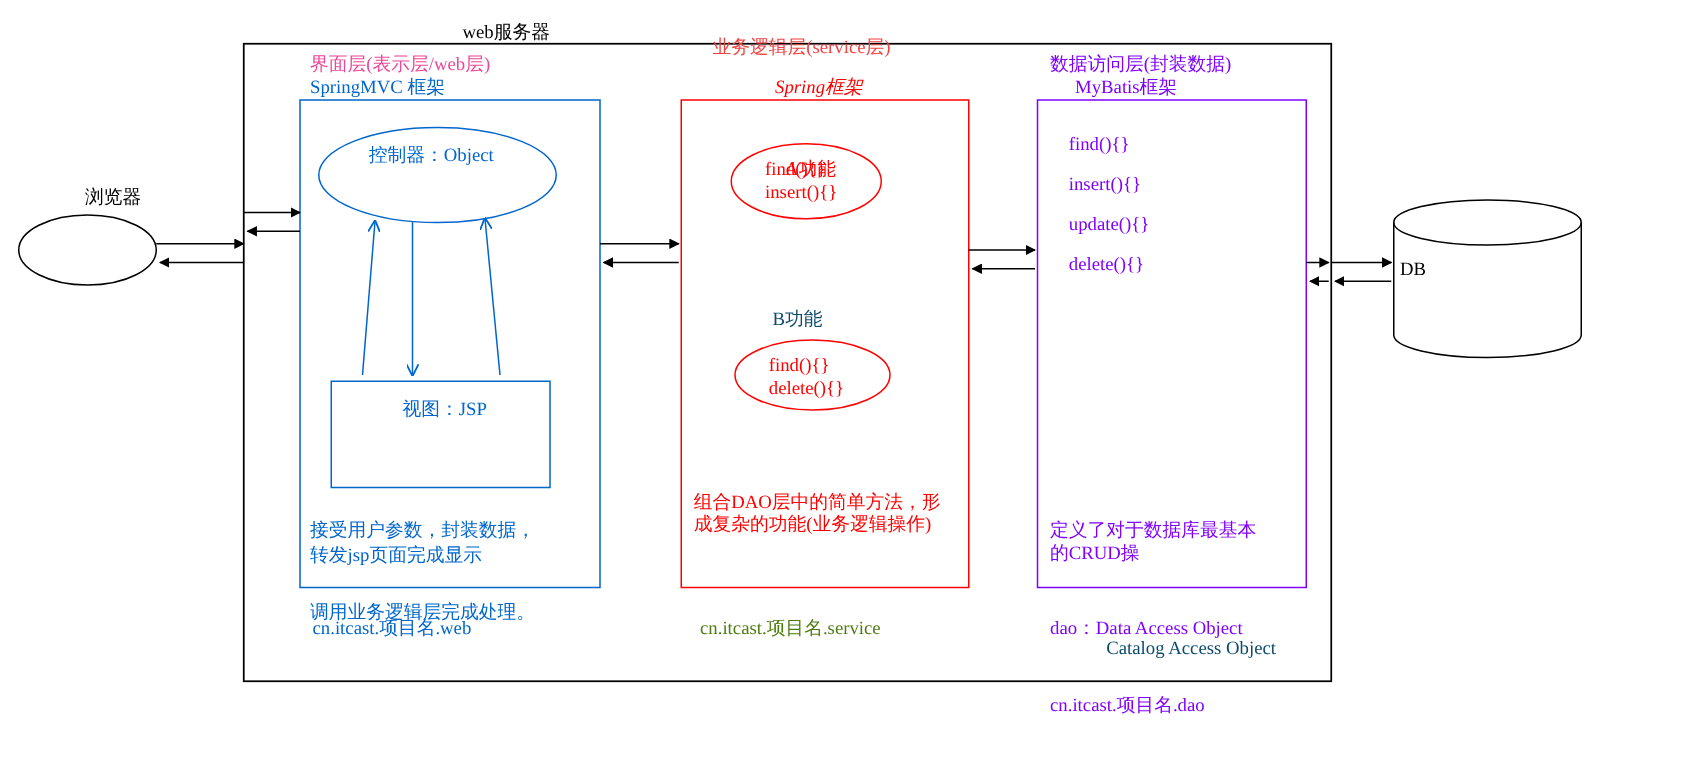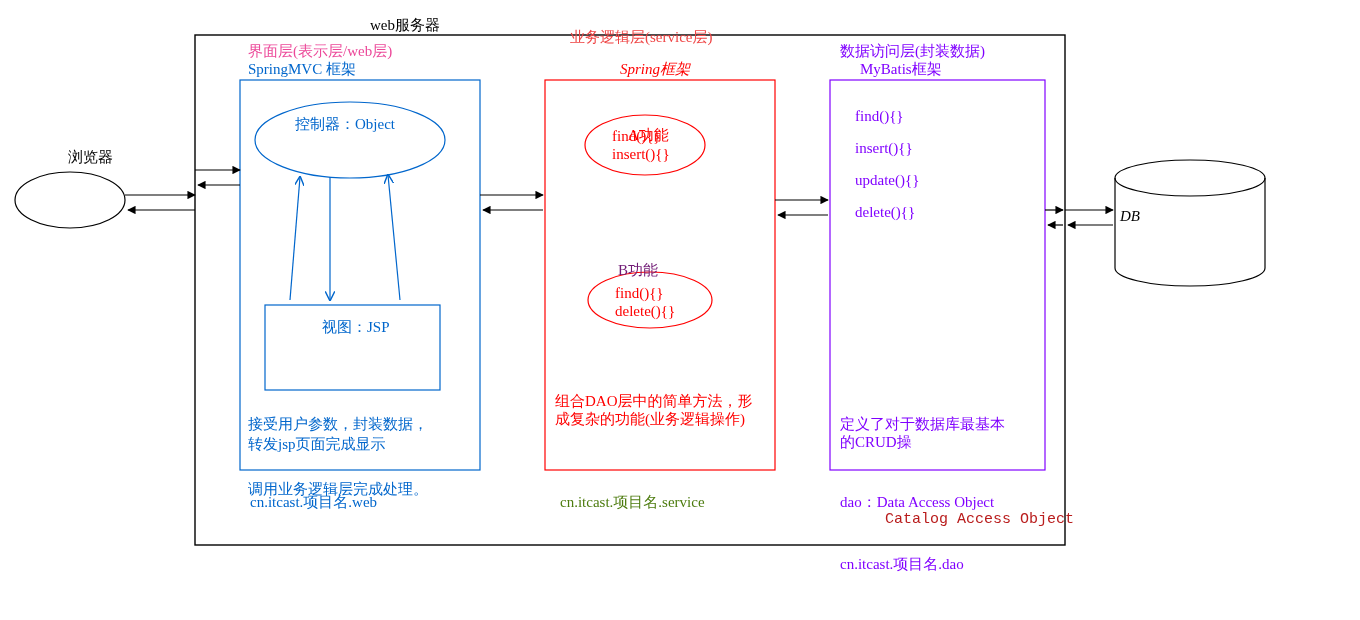--- a/index.html
+++ b/index.html
@@ -89,32 +89,32 @@
 <div class="abs label" style="left:248px; top:415px; color:#0066cc;">接受用户参数，封装数据，</div>
 <div class="abs label" style="left:248px; top:433px; color:#0066cc;margin-top:47px;">调用业务逻辑层完成处理。</div>
 <div class="abs label" style="left:248px; top:435px; color:#0066cc;">转发jsp页面完成显示</div>
 <div class="abs label" style="left:250px; top:493px; color:#0066cc;">cn.itcast.项目名.web</div>
 
 <div class="abs label" style="left:570px; top:28px; color:#ef4444;">业务逻辑层(service层)</div>
 <div class="abs label" style="left:620px; top:60px; color:#ff0000;font-style:italic;">Spring框架</div>
 <div class="abs label" style="left:628px; top:86px; color:#ff0000;margin-top:40px;">A功能</div>
 <div class="abs label" style="left:612px; top:128px; color:#ff0000;">find(){}</div>
 <div class="abs label" style="left:612px; top:146px; color:#ff0000;">insert(){}</div>
-<div class="abs label" style="left:618px; top:261px; color:#701a75;">B功能</div>
+<div class="abs label" style="left:618px; top:246px; color:#0c4a6e;">B功能</div>
 <div class="abs label" style="left:615px; top:285px; color:#ff0000;">find(){}</div>
 <div class="abs label" style="left:615px; top:303px; color:#ff0000;">delete(){}</div>
 <div class="abs label" style="left:555px; top:392px; color:#ff0000;">组合DAO层中的简单方法，形</div>
 <div class="abs label" style="left:555px; top:410px; color:#ff0000;text-align:center;">成复杂的功能(业务逻辑操作)</div>
 <div class="abs label" style="left:560px; top:493px; color:#4d7c0f;text-align:center;">cn.itcast.项目名.service</div>
 
 <div class="abs label" style="left:840px; top:42px; color:#8000ff;">数据访问层(封装数据)</div>
 <div class="abs label" style="left:860px; top:60px; color:#8000ff;">MyBatis框架</div>
 <div class="abs label" style="left:855px; top:108px; color:#8000ff;">find(){}</div>
 <div class="abs label" style="left:855px; top:140px; color:#8000ff;">insert(){}</div>
 <div class="abs label" style="left:855px; top:172px; color:#8000ff;">update(){}</div>
 <div class="abs label" style="left:855px; top:204px; color:#8000ff;">delete(){}</div>
 <div class="abs label" style="left:840px; top:415px; color:#8000ff;">定义了对于数据库最基本</div>
 <div class="abs label" style="left:840px; top:433px; color:#8000ff;">的CRUD操</div>
 <div class="abs label" style="left:840px; top:493px; color:#8000ff;">dao：Data Access Object</div>
-<div class="abs label" style="left:885px; top:511px; color:#b91c1c;font-family:Liberation Mono, monospace;">Catalog Access Object</div>
+<div class="abs label" style="left:885px; top:511px; color:#0c4a6e;">Catalog Access Object</div>
 <div class="abs label" style="left:840px; top:555px; color:#8000ff;">cn.itcast.项目名.dao</div>
 
-<div class="abs label" style="left:1120px; top:208px;font-style:italic;">DB</div>
+<div class="abs label" style="left:1120px; top:208px;">DB</div>
 
 </body></html>

